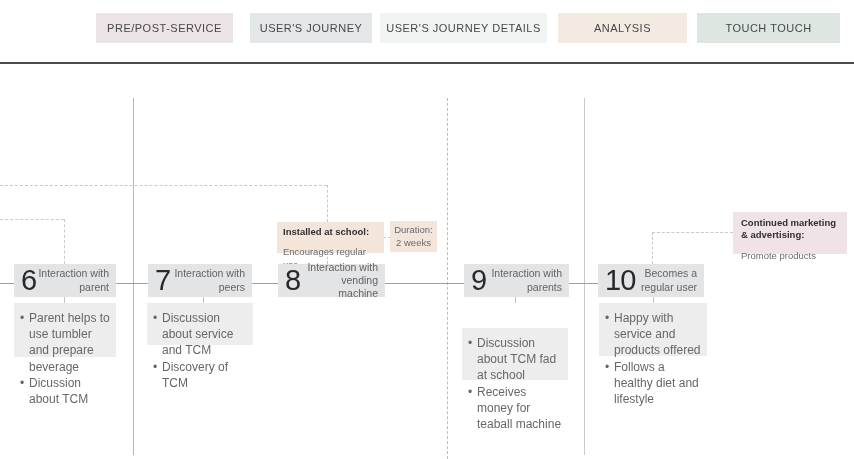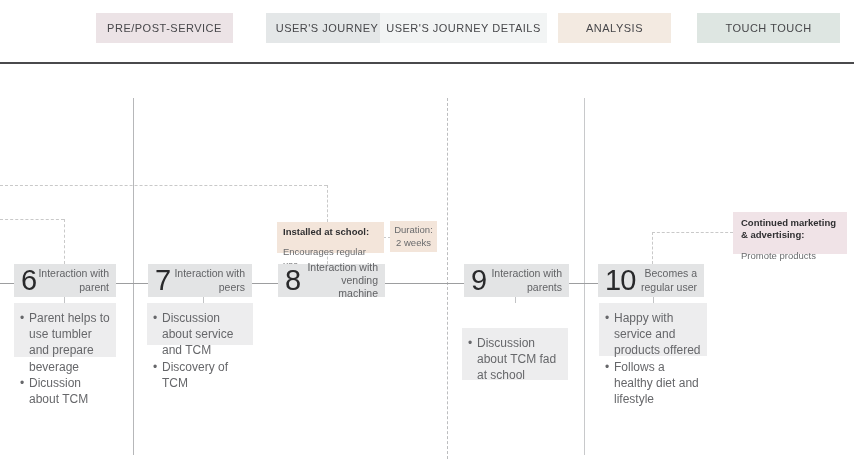--- a/index.html
+++ b/index.html
@@ -2,23 +2,23 @@
 <html><head>
 <meta charset="utf-8">
 <style>
   html,body{margin:0;padding:0;background:#ffffff;font-family:"Liberation Sans",sans-serif;}
   #canvas{position:relative;width:854px;height:459px;background:#ffffff;overflow:hidden;}
 
   
   .tab{position:absolute;top:13px;height:30px;display:flex;align-items:center;justify-content:center;
        font-size:11px;letter-spacing:.5px;color:#47474a;}
   .tab1{left:96px;width:137px;background:#ece3e6;}
-  .tab2{left:250px;width:122px;background:#e4e7e8;margin-left:16px;}
+  .tab2{left:250px;width:122px;background:#e4e7e8;}
   .tab3{left:380px;width:167px;background:#f2f4f4;}
-  .tab4{left:558px;width:113px;background:#f3eae1;}
+  .tab4{left:558px;width:129px;background:#f3eae1;}
   .tab5{left:697px;width:143px;background:#dee6e2;}
   .header-rule{position:absolute;left:0;top:62px;width:854px;height:2px;background:#4a4a4c;}
 
   
   .vline{position:absolute;width:0;}
   .v1{left:133px;top:98px;height:357px;border-left:1px solid #b6b7b9;}
   .v2{left:447px;top:98px;height:361px;border-left:1px dashed #bcbdbf;}
   .v3{left:584px;top:98px;height:357px;border-left:1px solid #c8c9cb;}
   .axis{position:absolute;left:0;top:283px;width:600px;height:1px;background:#9d9ea0;}
 
@@ -137,20 +137,21 @@
   </div>
   <div class="bullets b7">
     <ul>
       <li>Discussion about service and TCM</li>
       <li>Discovery of TCM</li>
     </ul>
   </div>
   <div class="bullets b9">
     <ul>
       <li>Discussion about TCM fad at school</li>
+      <li>Receives money for teaball machine</li>
     </ul>
   </div>
   <div class="bullets b10">
     <ul>
       <li>Happy with service and products offered</li>
       <li>Follows a healthy diet and lifestyle</li>
     </ul>
   </div>
 
 </div>

